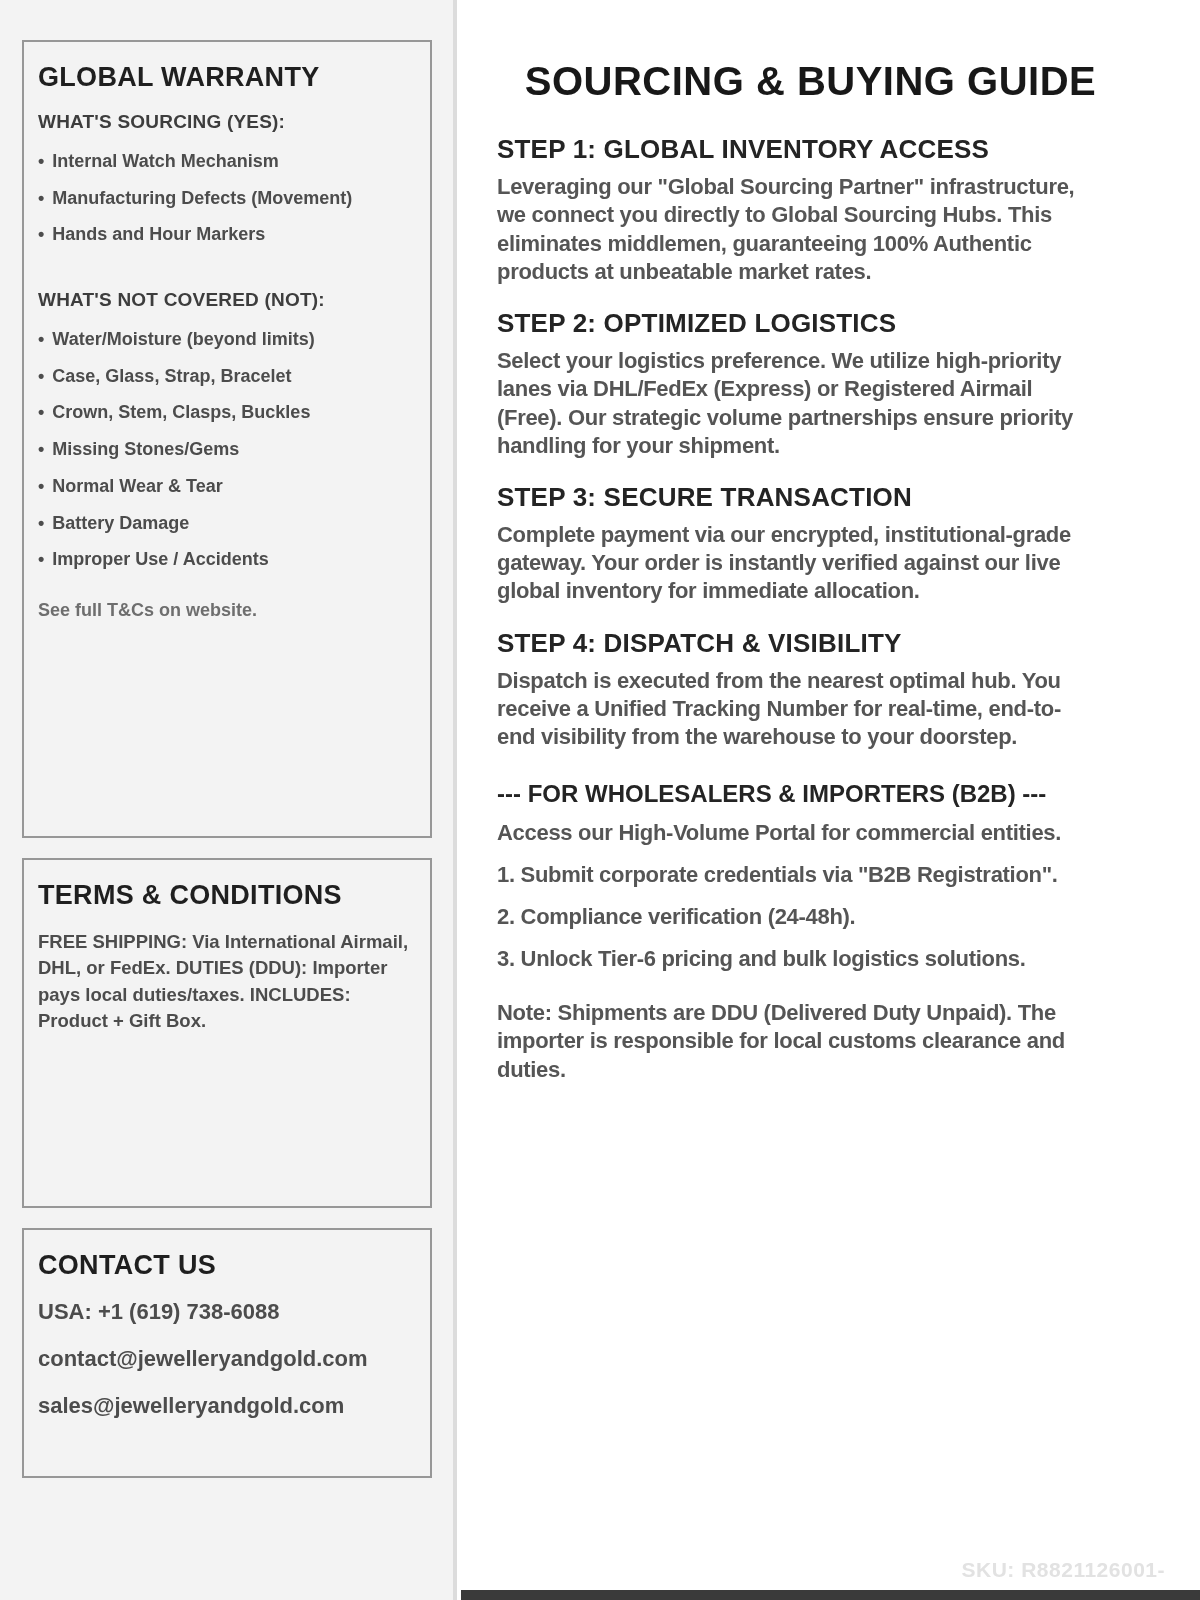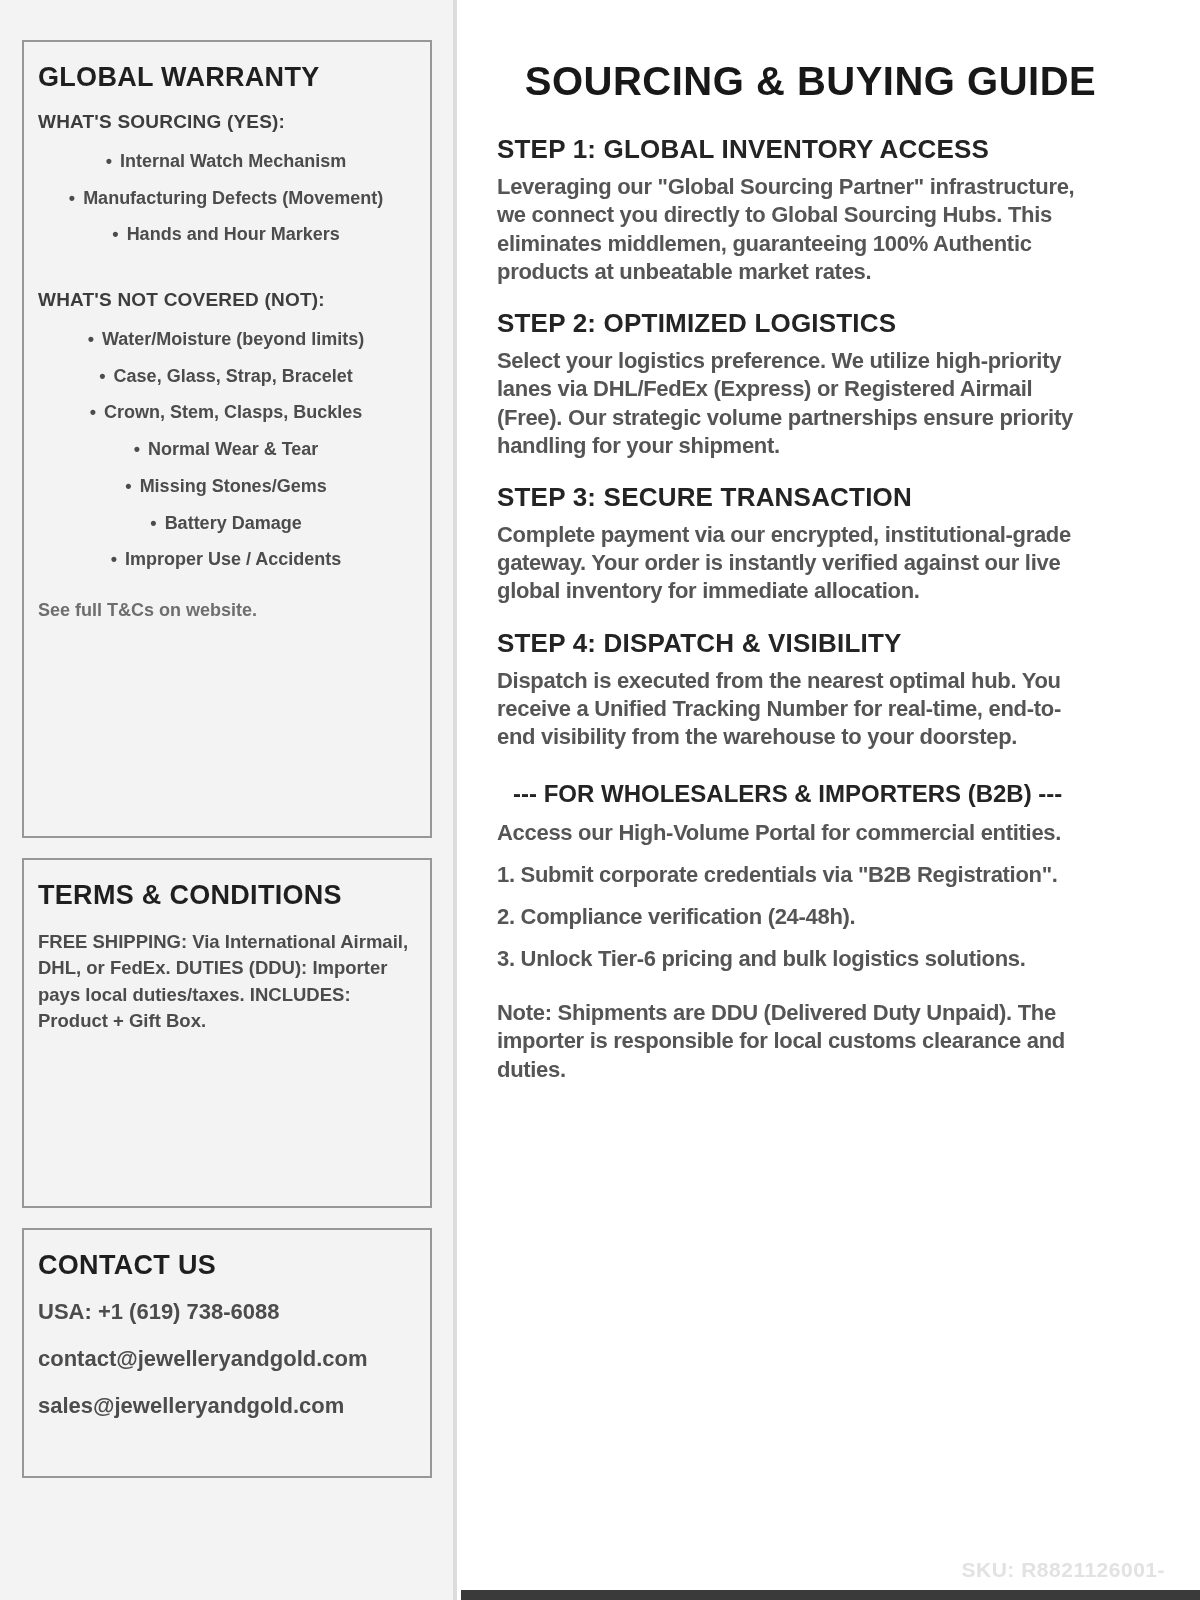--- a/index.html
+++ b/index.html
@@ -39,21 +39,21 @@
   }
   .box h3 {
     margin:0 0 18px 0;
     font-size:19px; font-weight:bold;
     color:#3d3d3d; letter-spacing:0.2px;
   }
   .box h3.second { margin-top:44px; }
   .bullet-line {
     margin:0 0 16px 0;
     font-size:18px; font-weight:bold;
-    color:#4c4c4c; line-height:1.15;text-align:center;
+    color:#4c4c4c; line-height:1.15;
   }
   .bullet-line .bullet { margin-right:8px; }
   .footnote {
     margin-top:30px;
     font-size:18px; font-weight:bold;
     color:#6e6e6e;
   }
   .terms-body {
     font-size:18.5px; font-weight:bold;
     color:#4c4c4c; line-height:1.42;
@@ -86,21 +86,21 @@
     color:#242424; letter-spacing:0.2px;
     line-height:1.05;
   }
   .step-body {
     margin:0;
     font-size:22px; font-weight:bold;
     color:#555555; letter-spacing:-0.3px;
     line-height:1.28;
   }
   .b2b-heading {
-    margin:30px 0 12px 16px;
+    margin:30px 0 12px 0;
     font-size:24px; font-weight:bold;
     color:#242424; white-space:nowrap;
     line-height:1.05;
   }
   .b2b-item { margin:14px 0 0 0; }
   .b2b-note { margin-top:26px; }
 
   .sku {
     position:absolute; right:35px; bottom:18px;
     font-size:21px; font-weight:bold;
@@ -136,24 +136,24 @@
       <div class="bullet-line">
         <span class="bullet">•</span><span>Water/Moisture (beyond limits)</span>
       </div>
       <div class="bullet-line">
         <span class="bullet">•</span><span>Case, Glass, Strap, Bracelet</span>
       </div>
       <div class="bullet-line">
         <span class="bullet">•</span><span>Crown, Stem, Clasps, Buckles</span>
       </div>
       <div class="bullet-line">
+        <span class="bullet">•</span><span>Missing Stones/Gems</span>
+      </div>
+      <div class="bullet-line">
         <span class="bullet">•</span><span>Normal Wear &amp; Tear</span>
-      </div>
-      <div class="bullet-line">
-        <span class="bullet">•</span><span>Missing Stones/Gems</span>
       </div>
       <div class="bullet-line">
         <span class="bullet">•</span><span>Battery Damage</span>
       </div>
       <div class="bullet-line">
         <span class="bullet">•</span><span>Improper Use / Accidents</span>
       </div>
 
       <div class="footnote">See full T&amp;Cs on website.</div>
     </section>

